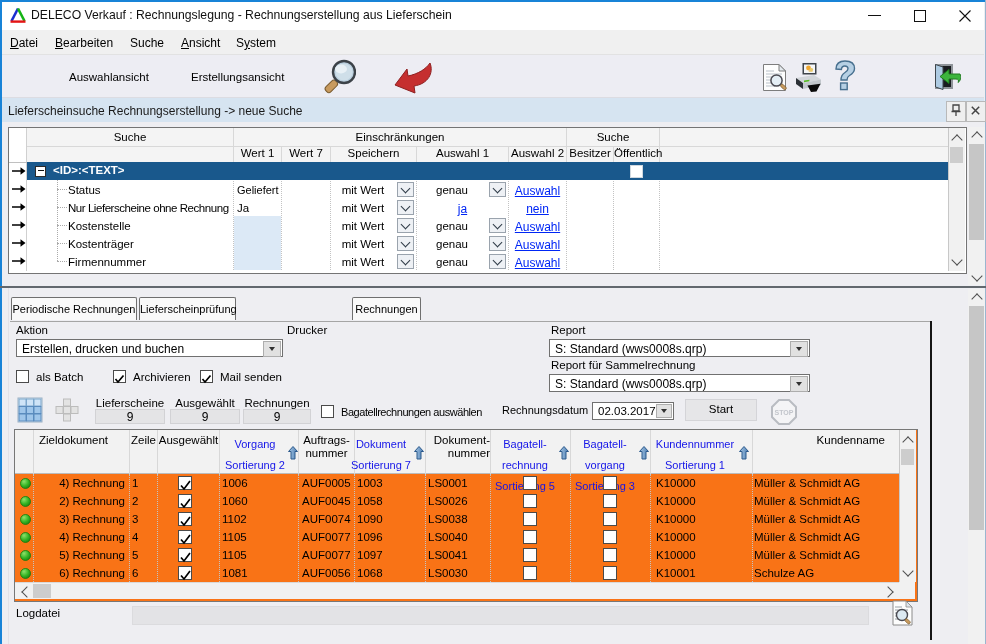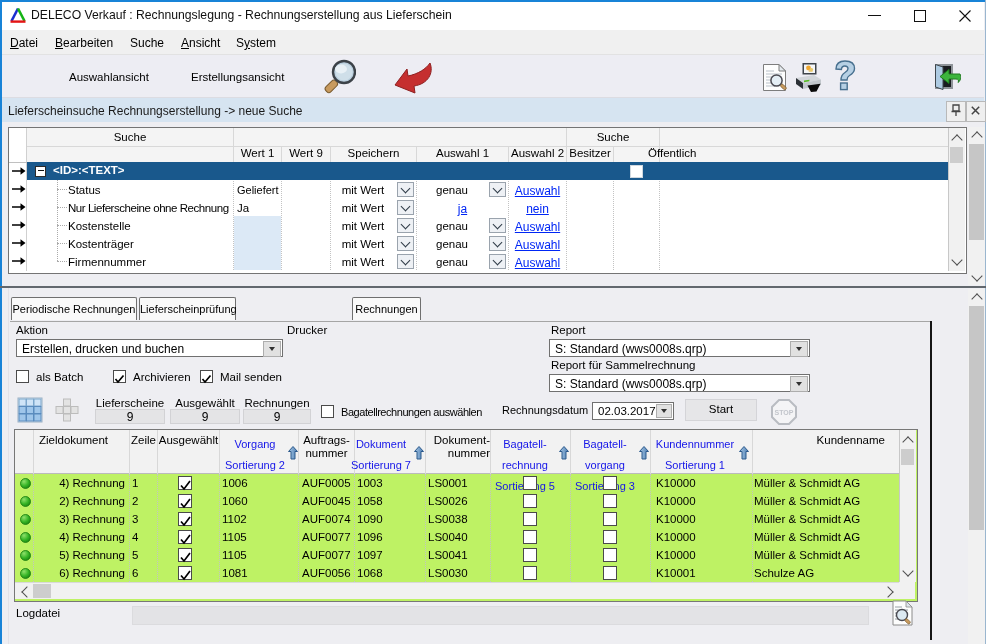--- a/index.html
+++ b/index.html
@@ -136,29 +136,30 @@
     <div class="ab vsol" style="left:224px;top:0;height:34px"></div>
     <div class="ab vsol" style="left:272px;top:18px;height:16px"></div>
     <div class="ab vsol" style="left:321px;top:18px;height:16px"></div>
     <div class="ab vsol" style="left:407px;top:18px;height:16px"></div>
     <div class="ab vsol" style="left:499px;top:18px;height:16px"></div>
     <div class="ab vsol" style="left:557px;top:0;height:34px"></div>
     <div class="ab vsol" style="left:604px;top:18px;height:16px"></div>
     <div class="ab vsol" style="left:650px;top:0;height:34px"></div>
 
     <div class="ab t12" style="left:18px;top:3px;width:206px;text-align:center">Suche</div>
+    <div class="ab t12" style="left:225px;top:3px;width:332px;text-align:center">Einschränkungen</div>
     <div class="ab t12" style="left:558px;top:3px;width:92px;text-align:center">Suche</div>
 
     <div class="ab t12" style="left:225px;top:19px;width:47px;text-align:center">Wert 1</div>
-    <div class="ab t12" style="left:273px;top:19px;width:48px;text-align:center">Wert 9</div>
+    <div class="ab t12" style="left:273px;top:19px;width:48px;text-align:center">Wert 7</div>
     <div class="ab t12" style="left:322px;top:19px;width:85px;text-align:center">Speichern</div>
     <div class="ab t12" style="left:408px;top:19px;width:91px;text-align:center">Auswahl 1</div>
     <div class="ab t12" style="left:500px;top:19px;width:57px;text-align:center">Auswahl 2</div>
     <div class="ab t12" style="left:558px;top:19px;width:46px;text-align:center">Besitzer</div>
-    <div class="ab t12" style="left:639px;top:19px;width:45px;text-align:center">Öffentlich</div>
+    <div class="ab t12" style="left:605px;top:19px;width:45px;text-align:center">Öffentlich</div>
 
     <div class="ab vdot" style="left:224px;top:34px;height:108px"></div>
     <div class="ab vdot" style="left:272px;top:34px;height:108px"></div>
     <div class="ab vdot" style="left:321px;top:34px;height:108px"></div>
     <div class="ab vdot" style="left:407px;top:34px;height:108px"></div>
     <div class="ab vdot" style="left:499px;top:34px;height:108px"></div>
     <div class="ab vdot" style="left:557px;top:34px;height:108px"></div>
     <div class="ab vdot" style="left:604px;top:34px;height:108px"></div>
     <div class="ab vdot" style="left:650px;top:34px;height:108px"></div>
 
@@ -323,21 +324,21 @@
   <div class="ab" style="left:592px;top:402px;width:82px;height:18px;background:#fff;border:1px solid #707070;box-sizing:border-box"></div>
   <div class="ab t12" style="left:598px;top:405px">02.03.2017</div>
   <div class="ab cbtn" style="left:656px;top:404px;width:16px;height:14px"></div>
   <div class="ab" style="left:685px;top:399px;width:72px;height:22px;background:#e6e6e8;border:1px solid #d4d4d8;box-sizing:border-box"></div>
   <div class="ab t12" style="left:685px;top:403px;width:72px;text-align:center">Start</div>
   <svg class="ab" style="left:770px;top:398px" width="28" height="28" viewBox="0 0 28 28">
     <path d="M9 2 L19 2 L26 9 L26 19 L19 26 L9 26 L2 19 L2 9 Z" fill="#f4f4f6" stroke="#b9bcc2" stroke-width="2"></path>
     <text x="14" y="17" text-anchor="middle" font-size="7" font-weight="bold" fill="#c2c5cb" font-family="Liberation Sans">STOP</text>
   </svg>
 
-  <div id="ltab" class="ab" style="left:14px;top:429px;width:902px;height:171px;background:#bef264;border:1px solid #777">
+  <div id="ltab" class="ab" style="left:14px;top:429px;width:902px;height:171px;background:#f97316;border:1px solid #777">
     <svg width="0" height="0" style="position:absolute">
         <defs>
       <radialGradient id="gdot" cx="0.35" cy="0.3" r="0.75">
         <stop offset="0" stop-color="#8fe06a"></stop>
             <stop offset="0.6" stop-color="#35b425"></stop>
             <stop offset="1" stop-color="#1d8714"></stop>
       </radialGradient>
       <linearGradient id="sarr" x1="0" y1="0" x2="1" y2="0">
         <stop offset="0" stop-color="#a9c8e4"></stop>
             <stop offset="1" stop-color="#4d7fb5"></stop>

